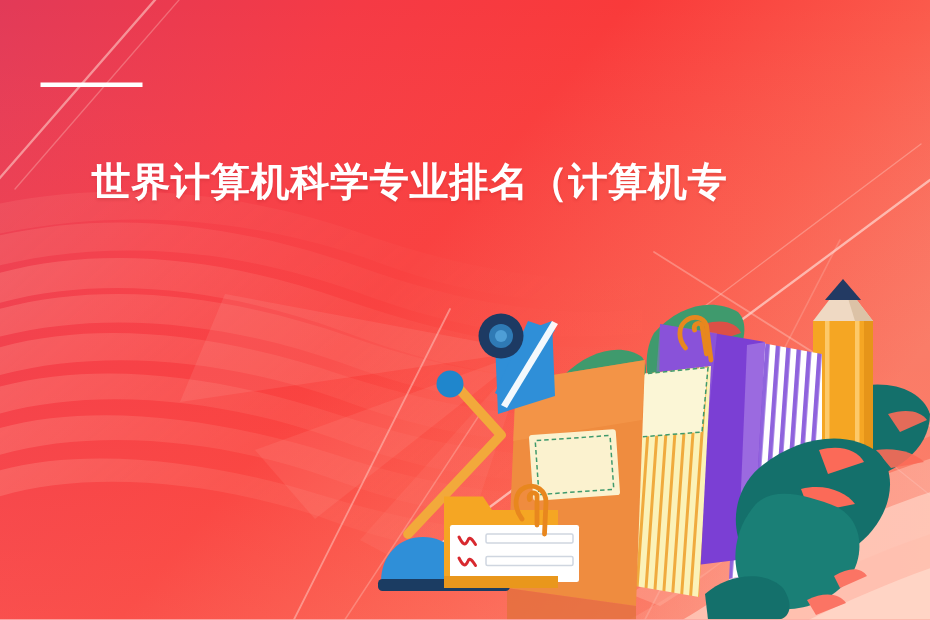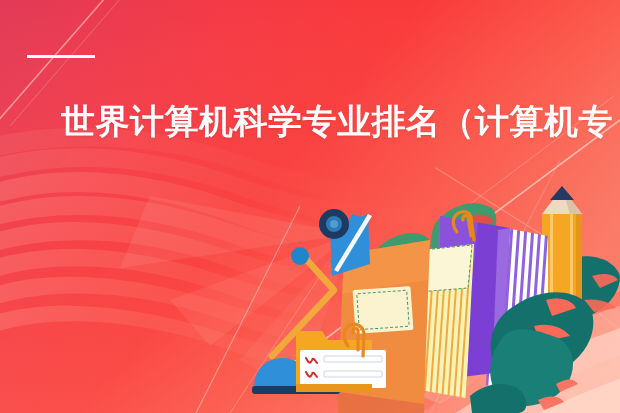--- a/index.html
+++ b/index.html
@@ -33,21 +33,21 @@
     background: #ffffff;
     z-index: 6;
   }
   #headline {
     position: absolute;
     left: 61px;
     top: 101px;
     z-index: 7;
     margin: 0;
     color: #ffffff;
-    font-size: 34px;
+    font-size: 26px;
     line-height: 40px;
     font-weight: 700;
     letter-spacing: 0.5px;
     white-space: nowrap;
     font-family: "Liberation Sans", "DejaVu Sans", sans-serif;
     text-shadow: 0 1px 2px rgba(150,20,25,0.18);
   }
 </style>
 </head>
 <body>

